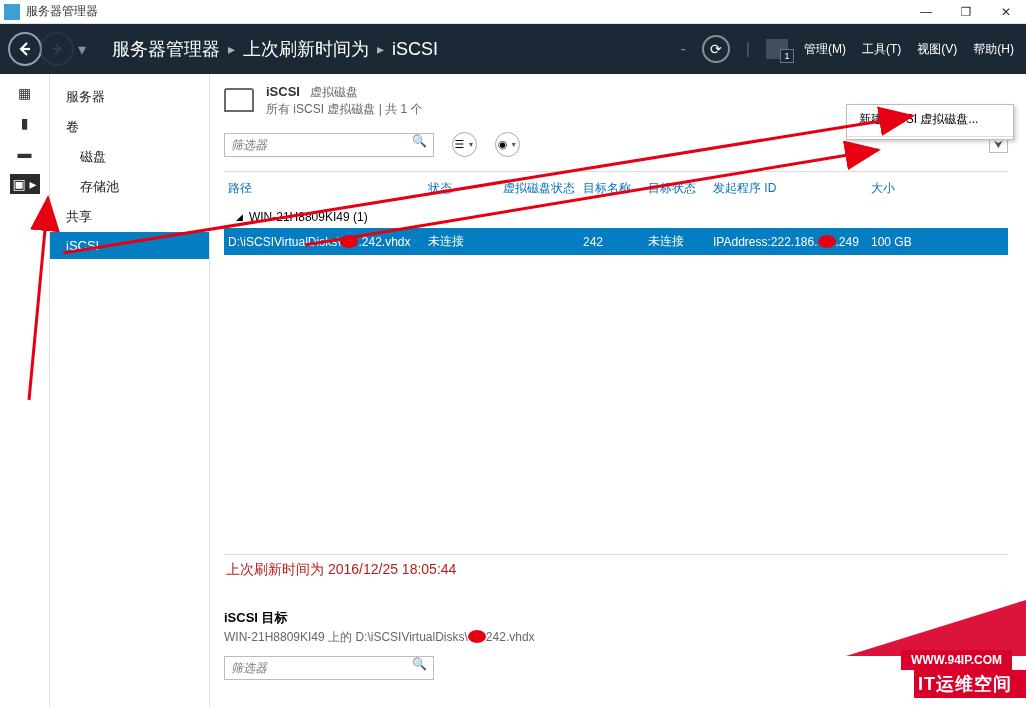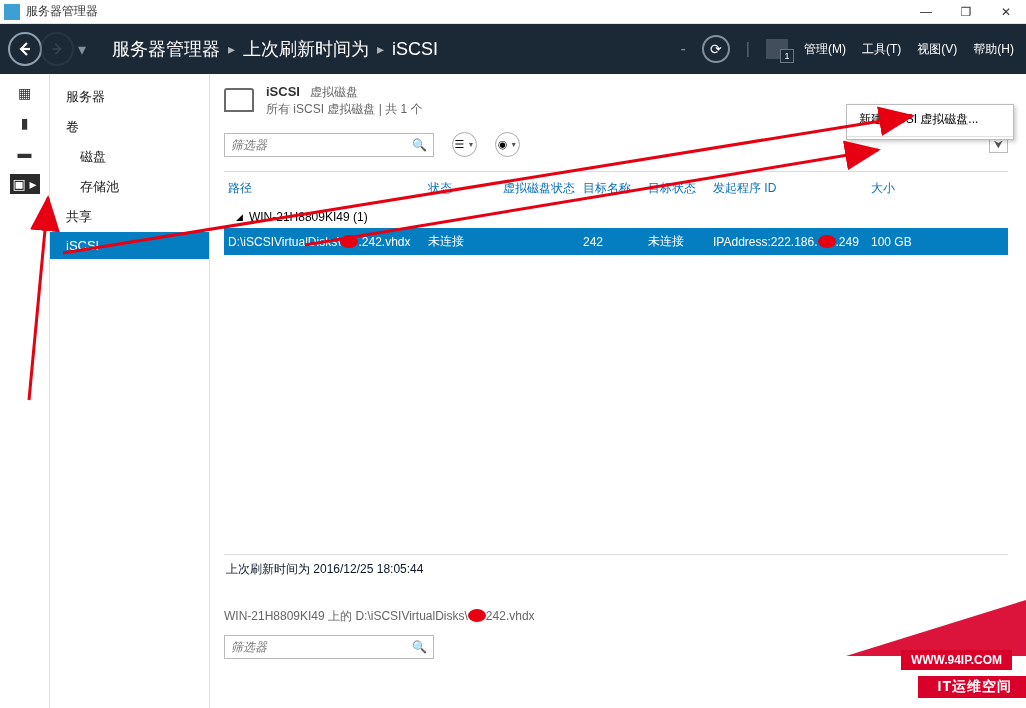--- a/index.html
+++ b/index.html
@@ -48,21 +48,21 @@
 .section-sub2 { font-size: 12px; color: #666; }
 
 .tasks-btn { position: absolute; top: 31px; right: 22px; background: #0a70bb; color: #fff; font-size: 12px; padding: 3px 26px 3px 14px; }
 .tasks-btn::after { content: "▼"; position: absolute; right: 8px; top: 4px; font-size: 8px; }
 
 .tasks-menu { position: absolute; top: 30px; right: 12px; background: #fff; border: 1px solid #bcbcbc; box-shadow: 2px 2px 4px rgba(0,0,0,0.2); font-size: 12px; width: 168px; z-index: 30; }
 .tasks-menu-item { padding: 6px 12px; border-bottom: none; }
 .tasks-menu-sep { border-top: 1px solid #e0e0e0; margin: 2px 0; }
 
 .filter-row { display: flex; align-items: center; gap: 18px; padding: 0 0 14px 0; }
-.filter-box { width: 210px; height: 24px; border: 1px solid #bcbcbc; display: flex; align-items: center; padding: 0 6px; }
+.filter-box { width: 210px; height: 24px; border: 1px solid #bcbcbc; display: flex; padding: 0 6px; }
 .filter-input { border: none; outline: none; font-size: 12px; flex: 1; font-style: italic; color: #888; }
 .filter-search { font-size: 12px; }
 .round-btn { width: 25px; height: 25px; border: 1px solid #aaa; border-radius: 50%; display: flex; align-items: center; justify-content: center; font-size: 11px; position: relative; }
 .round-btn::after { content: "▼"; font-size: 7px; margin-left: 3px; color: #555; }
 
 .table-wrap { border-top: 1px solid #dcdcdc; }
 .thead { display: flex; padding: 8px 4px; font-size: 12px; color: #0a70bb; border-bottom: 1px solid transparent; }
 .th-path { width: 200px; }
 .th-status { width: 75px; }
 .th-vdstatus { width: 80px; }
@@ -71,38 +71,38 @@
 .th-init { width: 158px; }
 .th-size { width: 60px; }
 
 .group-row { font-size: 12px; padding: 4px 4px 4px 12px; display: flex; align-items: center; gap: 6px; }
 .group-arrow { font-size: 9px; }
 
 .data-row { display: flex; background: #057dc1; color: #fff; font-size: 12px; padding: 5px 4px; align-items: center; }
 .td { overflow: hidden; white-space: nowrap; }
 
 .table-fill { height: 300px; border-bottom: 1px solid #dcdcdc; }
-.refresh-info { font-size: 12px; color: #0f172a; padding: 6px 2px; }
+.refresh-info { font-size: 14px; color: #b91c1c; padding: 6px 2px; }
 
 .section2 { margin-top: 24px; }
 .section2-title { font-size: 13px; font-weight: 600; margin-bottom: 2px; }
 .section2-sub { font-size: 12px; color: #666; margin-bottom: 10px; }
 
 .target-filter-row { display: flex; align-items: center; gap: 12px; }
 .target-filter-row .filter-box { width: 210px; }
 
 
 .censor { display: inline-block; width: 18px; height: 13px; background: #e60012; border-radius: 50%; vertical-align: -2px; }
 
 
 .arrow { position: absolute; z-index: 40; pointer-events: none; }
 
 
 .watermark1 { position: absolute; bottom: 38px; right: 14px; background: #d9002a; color: #fff; font-size: 12px; padding: 3px 10px; font-weight: 600; z-index: 50;}
-.watermark2 { position: absolute; bottom: 10px; right: 0; background: #d9002a; color: #fff; font-size: 14px; padding: 2px 14px 2px 20px; font-weight: 700; letter-spacing: 1px; z-index: 50;}
+.watermark2 { position: absolute; bottom: 10px; right: 0; background: #d9002a; color: #fff; font-size: 18px; padding: 2px 14px 2px 4px; font-weight: 700; letter-spacing: 1px; z-index: 50;}
 .wm-tri { position: absolute; bottom: 52px; right: 0; width: 0; height: 0; border-bottom: 56px solid #d9002a; border-left: 180px solid transparent; z-index: 45; opacity: 0.92;}
 </style>
 </head>
 <body>
 
 <div class="titlebar">
   <div class="titlebar-icon"></div>
   <div class="titlebar-text">服务器管理器</div>
   <div class="win-controls">
     <div class="win-btn">—</div>
@@ -223,20 +223,21 @@
         <div class="td th-init">
           <span>IPAddress:222.186.</span><span class="censor"></span><span>.249</span>
         </div>
         <div class="td th-size">100 GB</div>
       </div>
       <div class="table-fill"></div>
       <div class="refresh-info">上次刷新时间为 2016/12/25 18:05:44</div>
     </div>
 
     <div class="section2">
+      <div class="section2-title">iSCSI 目标</div>
       <div class="section2-sub">
         <span>WIN-21H8809KI49 上的 D:\iSCSIVirtualDisks\</span><span class="censor"></span><span>242.vhdx</span>
       </div>
       <div class="target-filter-row">
         <div class="filter-box">
           <input class="filter-input" placeholder="筛选器" style="">
           <span class="filter-search">🔍</span>
         </div>
       </div>
     </div>

